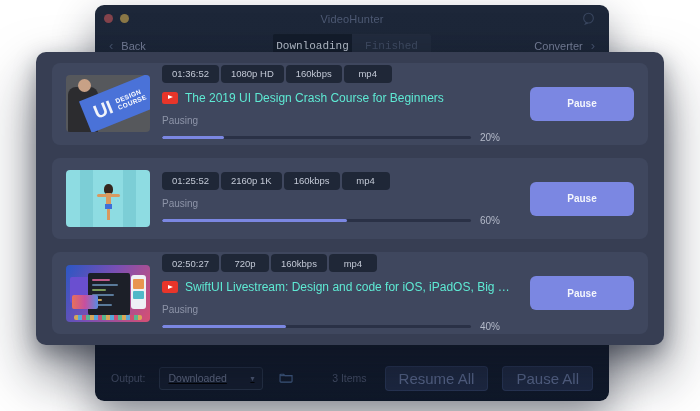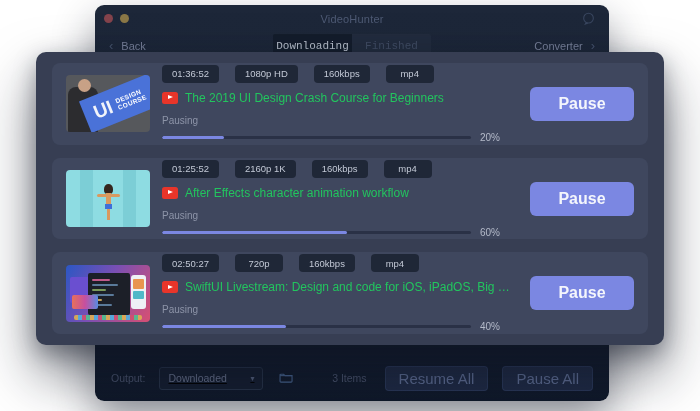--- a/index.html
+++ b/index.html
@@ -48,35 +48,35 @@
   .panel {
     position:absolute; left:36px; top:52px; width:628px; height:293px;
     background:#373e53; border-radius:10px;
     box-shadow:0 28px 55px rgba(15,20,35,.55), 0 8px 22px rgba(15,20,35,.35);
     display:flex; flex-direction:column; padding:11px 16px; gap:13px;
   }
   .card { flex:1; background:#3f475e; border-radius:8px; display:flex; align-items:center; padding:0 14px; }
   .thumb { width:84px; height:57px; border-radius:4px; position:relative; overflow:hidden; flex:0 0 84px; }
   .card-main { flex:1; margin-left:12px; min-width:0; }
 
-  .badges { display:flex; gap:16px; margin-bottom:8px; }
+  .badges { display:flex; gap:2px; margin-bottom:8px; }
   .badge { background:#1f2737; color:#c3c9d6; font-size:9.5px; border-radius:4px;
            height:18px; min-width:48px; padding:0 10px; display:flex; align-items:center; justify-content:center; }
   .title-row { display:flex; align-items:center; gap:7px; margin-bottom:10px; }
   .yt { width:16px; height:12px; border-radius:2.5px; background:#e8352a; position:relative; flex:0 0 16px; }
   .yt::after { content:""; position:absolute; left:6px; top:3.5px; border-left:5px solid #ffffff;
                border-top:2.5px solid transparent; border-bottom:2.5px solid transparent; }
-  .vid-title { font-size:12px; color:#22c55e; white-space:nowrap; overflow:hidden; text-overflow:ellipsis; }
+  .vid-title { font-size:12px; color:#5eead4; white-space:nowrap; overflow:hidden; text-overflow:ellipsis; }
   .status { font-size:10px; color:#8d94a8; margin-bottom:6px; }
   .prog-row { display:flex; align-items:center; }
   .track { flex:1; height:3px; background:#2a3146; border-radius:2px; overflow:hidden; }
   .fill { height:100%; background:#7b87e2; border-radius:2px; }
   .pct { width:34px; font-size:10px; color:#b4bac9; margin-left:9px; flex:0 0 34px; }
   .pause-btn { width:104px; height:34px; margin-left:16px; flex:0 0 104px; border:none; cursor:pointer;
-               background:#7b87e2; color:#f4f6fc; font-size:16px; font-weight:bold;
+               background:#7b87e2; color:#f4f6fc; font-size:10px; font-weight:bold;
                border-radius:6px; font-family:"Liberation Sans", sans-serif; }
 
   
   .thumb-0 { background:#56585c; }
   .thumb-0 .person { position:absolute; left:2px; top:12px; width:30px; height:46px; background:#2c2c2f; border-radius:8px 8px 0 0; }
   .thumb-0 .head { position:absolute; left:12px; top:4px; width:13px; height:13px; border-radius:50%; background:#c8a186; }
   .thumb-0 .ribbon { position:absolute; left:16px; top:8px; width:92px; height:34px; background:#4a72d8;
                      transform:rotate(-22deg); display:flex; align-items:center; }
   .thumb-0 .ui { font-size:19px; font-weight:bold; color:#f2f4fa; margin-left:10px; }
   .thumb-0 .ribbon-txt { font-size:6.5px; font-weight:bold; color:#ffffff; line-height:1.15; margin-left:5px; letter-spacing:.4px; }
@@ -200,24 +200,20 @@
         <div class="shorts"></div>
           <div class="legs"></div>
       </div>
       <div class="card-main">
         <div class="badges">
           <div class="badge">01:25:52</div>
           <div class="badge">2160p 1K</div>
           <div class="badge">160kbps</div>
           <div class="badge">mp4</div>
         </div>
-        <div class="title-row">
-          <span class="yt"></span>
-          <span class="vid-title">After Effects character animation workflow</span>
-        </div>
         <div class="status">Pausing</div>
         <div class="prog-row">
           <div class="track">
             <div class="fill" style="width: 60%;"></div>
           </div>
           <span class="pct">60%</span>
         </div>
       </div>
       <button class="pause-btn">Pause</button>
     </div>

